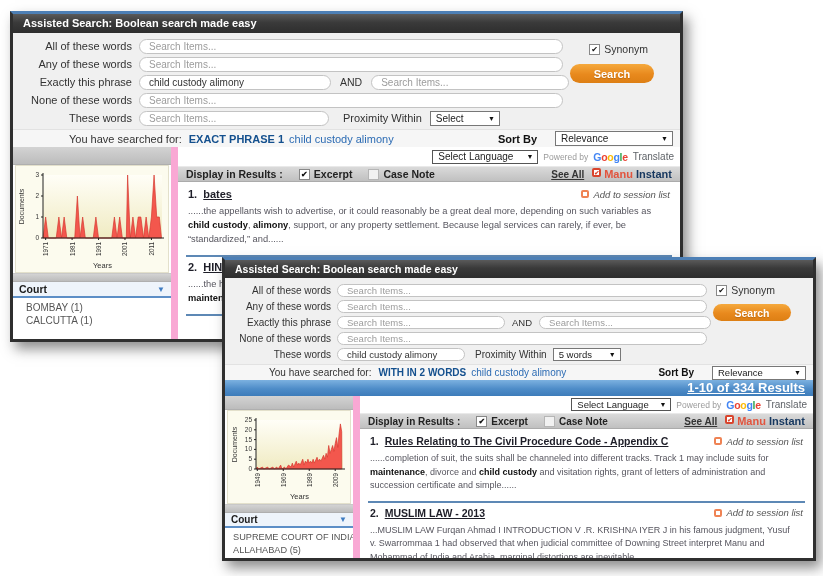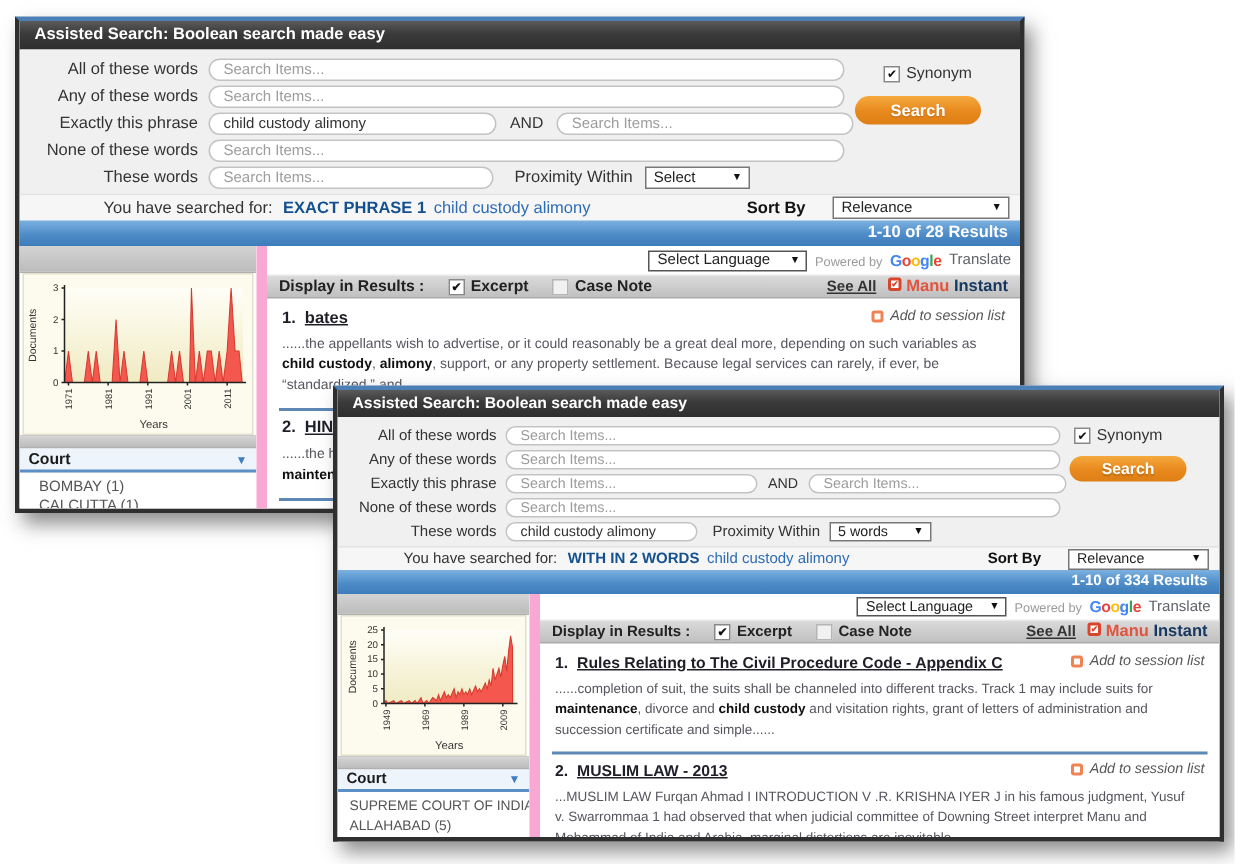--- a/index.html
+++ b/index.html
@@ -64,21 +64,21 @@
   .mode{font-weight:bold;color:#14508e;margin-left:7px;}
   .query{color:#2d6cb4;margin-left:5px;}
   .sortwrap{margin-left:auto;display:flex;align-items:center;gap:18px;padding-right:7px;}
   .sortlbl{font-weight:bold;font-size:11px;color:#111;}
   .w2 .sortlbl{font-size:10px;}
   .sort-select{width:118px;height:15px;}
   .w2 .sort-select{width:94px;height:14px;font-size:9.5px;}
 
   .bluebar{flex:none;height:17px;background:linear-gradient(#7cb1e0,#4e8cc8 55%,#3d7cba);
            color:#fff;font-weight:bold;font-size:11px;line-height:17px;text-align:right;padding-right:8px;}
-  .w2 .bluebar{height:16px;font-size:10px;line-height:16px;}
+  .w2 .bluebar{height:16px;font-size:13px;line-height:16px;text-decoration:underline;}
 
   
   .main{flex:1;display:flex;min-height:0;background:#fff;}
   .sidebar{flex:none;width:158px;display:flex;flex-direction:column;background:#fff;overflow:hidden;}
   .w2 .sidebar{width:128px;}
   .graystrip{flex:none;height:18px;background:linear-gradient(#d3d3d3,#bcbcbc);border-bottom:1px solid #afafaf;}
   .w2 .graystrip{height:14px;}
   .graystrip.mid{height:9px;border-top:1px solid #c8c8c8;}
   .chart-wrap{flex:none;background:#fcfbee;border:1px solid #e3e0cb;margin:0 2px;
               display:flex;justify-content:center;align-items:center;padding:2px 0;}
@@ -175,21 +175,20 @@
     <span class="query">child custody alimony</span>
     <span class="sortwrap">
       <span class="sortlbl">Sort By</span>
       <span class="selectbox sort-select">
         <span>Relevance</span>
         <span class="caret">▼</span>
       </span>
     </span>
   </div>
 
-  <div class="bluebar">1-10 of 28 Results</div>
 
   <div class="main">
     <div class="sidebar">
       <div class="graystrip"></div>
       <div class="chart-wrap">
         <svg width="150" height="102">
             <defs>
               <linearGradient id="cbg0" x1="0" y1="0" x2="0" y2="1">
                 <stop offset="0%" stop-color="#fffef7"></stop>
                 <stop offset="100%" stop-color="#f0ebc2"></stop>

